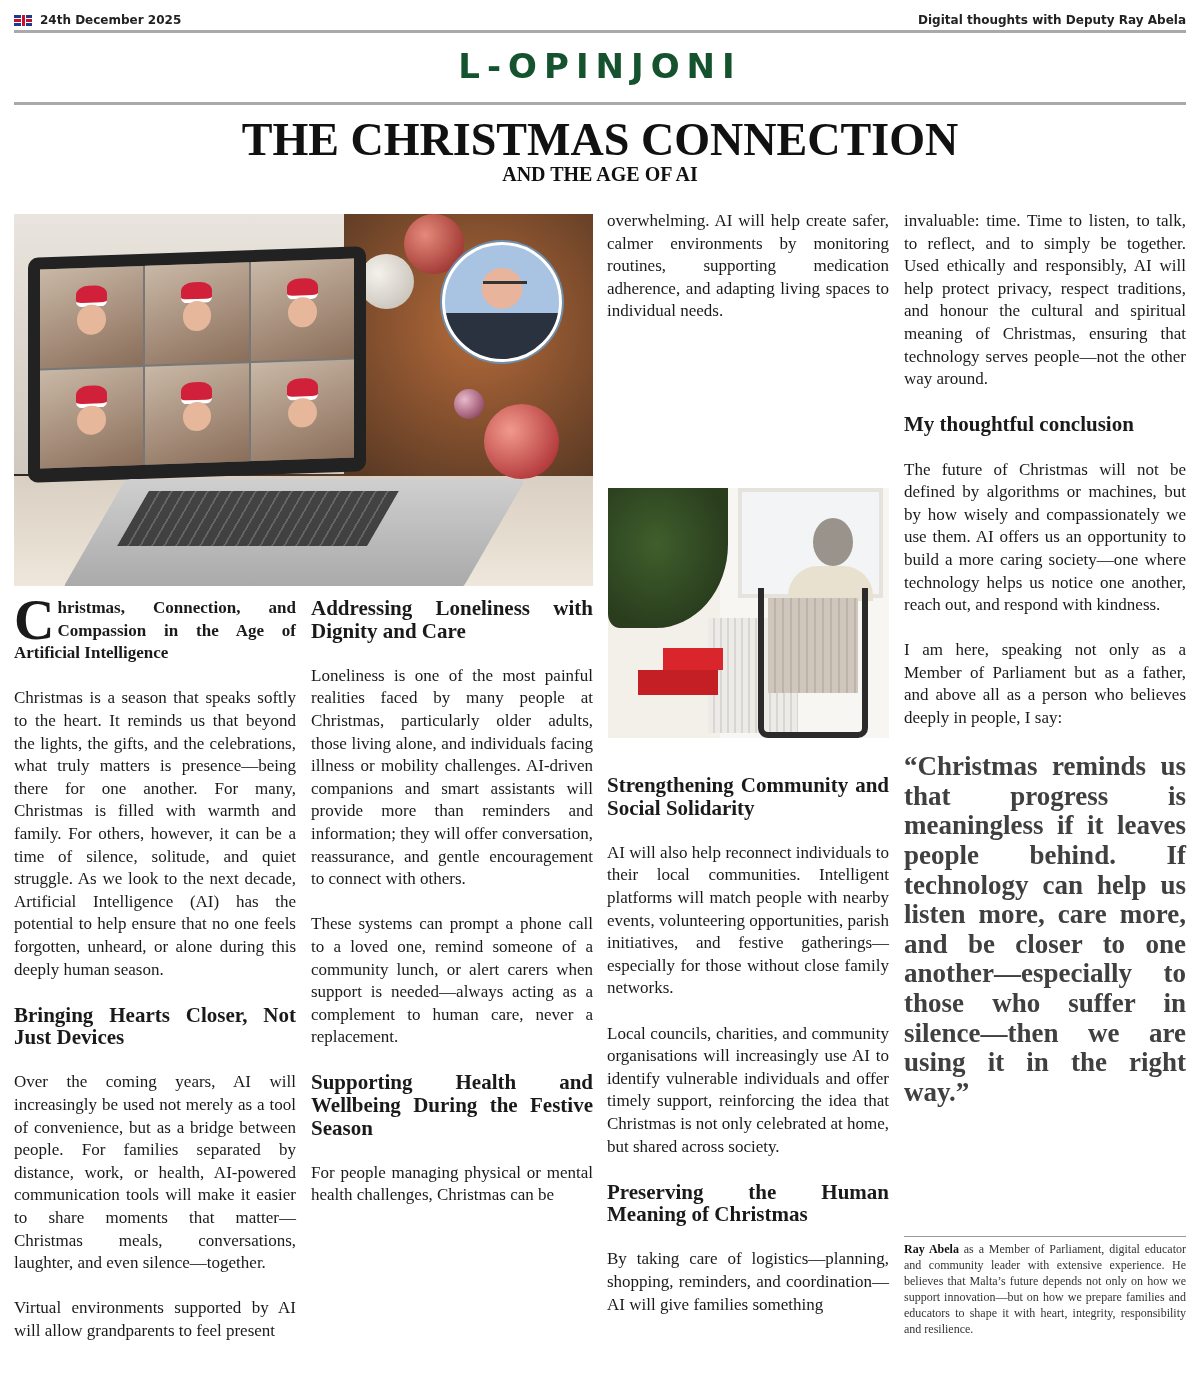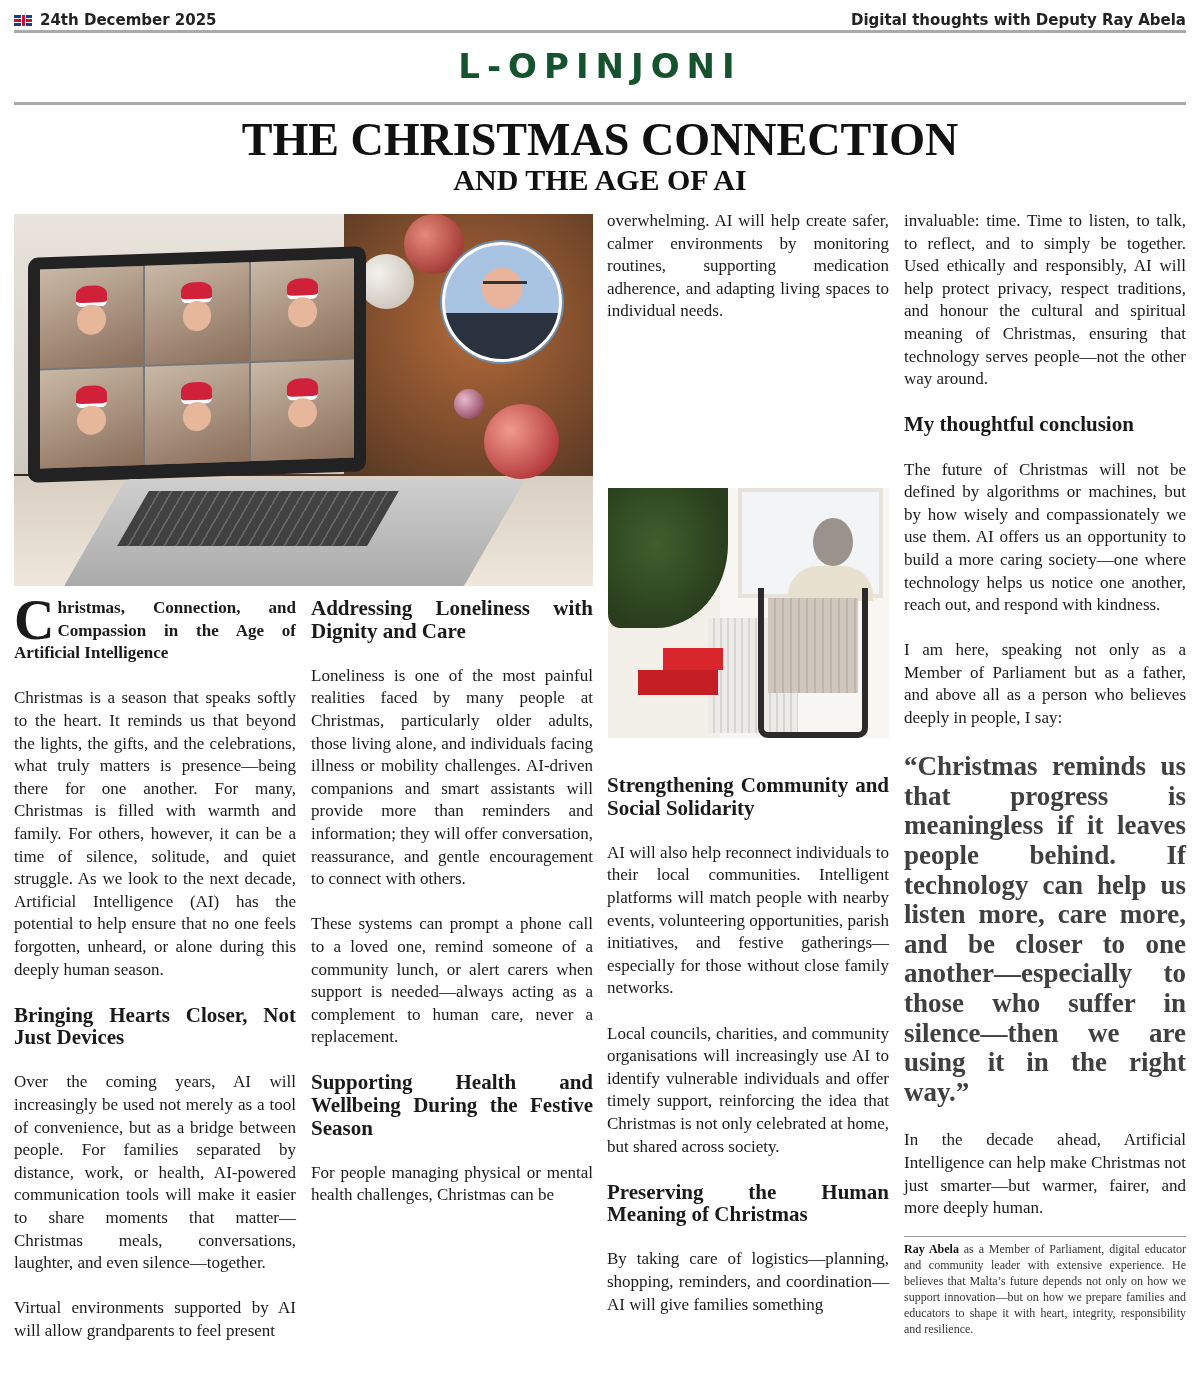--- a/index.html
+++ b/index.html
@@ -1,28 +1,28 @@
 <!DOCTYPE html>
 <html><head>
   <meta charset="utf-8">
   <style>
     * { box-sizing: border-box; margin: 0; padding: 0; }
     html, body { width: 1200px; height: 1377px; background: #ffffff; overflow: hidden; }
     body { position: relative; font-family: "Liberation Serif", serif; color: #1a1a1a; }
 
-    .topbar { position: absolute; left: 14px; right: 14px; top: 10px; height: 20px; display: flex; justify-content: space-between; align-items: center; font-family: "DejaVu Sans", sans-serif; font-size: 15px; font-weight: bold; color: #222; gap: 28px; }
+    .topbar { position: absolute; left: 14px; right: 14px; top: 10px; height: 20px; display: flex; justify-content: space-between; align-items: center; font-family: "DejaVu Sans", sans-serif; font-size: 12px; font-weight: bold; color: #222; gap: 28px; }
     .topbar .left { display: flex; align-items: center; gap: 8px; }
     .flag { width: 18px; height: 11px; position: relative; background: #1f3a8a; overflow: hidden; }
     .flag::before { content: ""; position: absolute; left: 0; top: 4px; width: 18px; height: 3px; background: #c8102e; box-shadow: 0 -1px 0 #fff, 0 1px 0 #fff; }
     .flag::after { content: ""; position: absolute; left: 7.5px; top: 0; width: 3px; height: 11px; background: #c8102e; box-shadow: -1px 0 0 #fff, 1px 0 0 #fff; }
     .rule-top { position: absolute; left: 14px; right: 14px; top: 30px; height: 3px; background: #a9a9a9; }
     .masthead { position: absolute; left: 0; right: 0; top: 46px; text-align: center; font-family: "DejaVu Sans", sans-serif; font-weight: bold; font-size: 34px; letter-spacing: 7px; color: #14532d; }
     .rule-mid { position: absolute; left: 14px; right: 14px; top: 102px; height: 3px; background: #a9a9a9; }
     .headline { position: absolute; left: 0; right: 0; top: 112px; text-align: center; font-family: "Liberation Serif", serif; font-weight: bold; font-size: 47px; letter-spacing: 0px; color: #111; transform: scaleX(0.98); }
-    .subhead { position: absolute; left: 0; right: 0; top: 163px; text-align: center; font-weight: bold; font-size: 30px; color: #111; }
+    .subhead { position: absolute; left: 0; right: 0; top: 163px; text-align: center; font-weight: bold; font-size: 20px; color: #111; }
 
     .hero { position: absolute; left: 14px; top: 214px; width: 579px; height: 372px; overflow: hidden;
       background: radial-gradient(circle at 80% 30%, #b46a3a 0%, #5b3a24 35%, #2f2a1f 70%), #3a2d20; }
     .hero .table { position: absolute; left: 0; bottom: 0; width: 100%; height: 110px; background: linear-gradient(180deg, #d9cfc2, #efe7db); }
     .hero .wall { position: absolute; left: 0; top: 0; width: 330px; height: 260px; background: linear-gradient(180deg, #e9e4dd, #cfc8be); }
     .laptop-screen { position: absolute; left: 14px; top: 38px; width: 338px; height: 225px; background: #222; border-radius: 10px; transform: skewY(-2deg); }
     .screen-inner { position: absolute; left: 12px; top: 12px; right: 12px; bottom: 14px; background: #777; display: grid; grid-template-columns: 1fr 1fr 1fr; grid-template-rows: 1fr 1fr; gap: 2px; }
     .tile { background: linear-gradient(160deg, #c9b8a6, #8a6e5a); position: relative; }
     .tile::before { content: ""; position: absolute; left: 35%; top: 18%; width: 30%; height: 18%; background: #d0203a; border-radius: 40% 40% 6px 6px; border-bottom: 4px solid #fff; }
     .tile::after { content: ""; position: absolute; left: 36%; top: 38%; width: 28%; height: 30%; background: #e6b79a; border-radius: 50%; }
@@ -141,17 +141,16 @@
   <h3>Preserving the Human Meaning of Christmas</h3>
   <p style="margin-bottom:0">By taking care of logistics—planning, shopping, reminders, and coordination—AI will give families something</p>
 </div>
 
 <div class="col c4">
   <p>invaluable: time. Time to listen, to talk, to reflect, and to simply be together. Used ethically and responsibly, AI will help protect privacy, respect traditions, and honour the cultural and spiritual meaning of Christmas, ensuring that technology serves people—not the other way around.</p>
   <h3>My thoughtful conclusion</h3>
   <p>The future of Christmas will not be defined by algorithms or machines, but by how wisely and compassionately we use them. AI offers us an opportunity to build a more caring society—one where technology helps us notice one another, reach out, and respond with kindness.</p>
   <p>I am here, speaking not only as a Member of Parliament but as a father, and above all as a person who believes deeply in people, I say:</p>
   <div class="quote">“Christmas reminds us that progress is meaningless if it leaves people behind. If technology can help us listen more, care more, and be closer to one another—especially to those who suffer in silence—then we are using it in the right way.”</div>
-  <p>In the decade ahead, Artificial Intelligence can help make Christmas not just smarter—but warmer, fairer, and more deeply human.</p>
 </div>
 
 <div class="bio-rule"></div>
 <div class="bio"><b>Ray Abela</b><span> as a Member of Parliament, digital educator and community leader with extensive experience. He believes that Malta’s future depends not only on how we support innovation—but on how we prepare families and educators to shape it with heart, integrity, responsibility and resilience.</span></div>
 
 </body></html>

